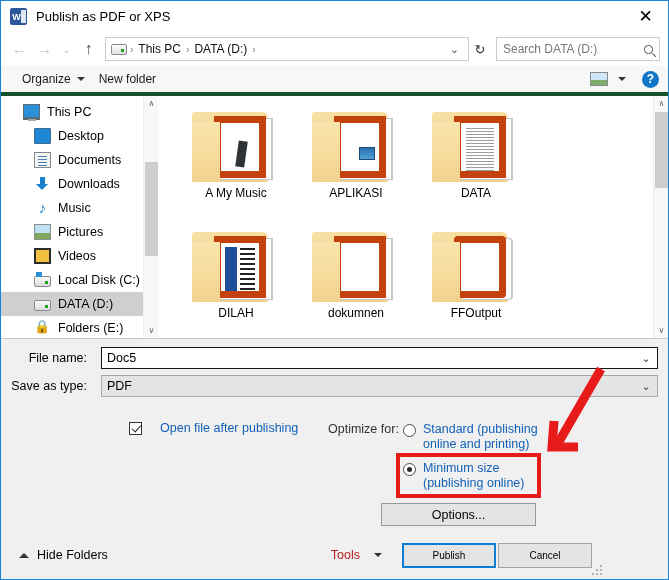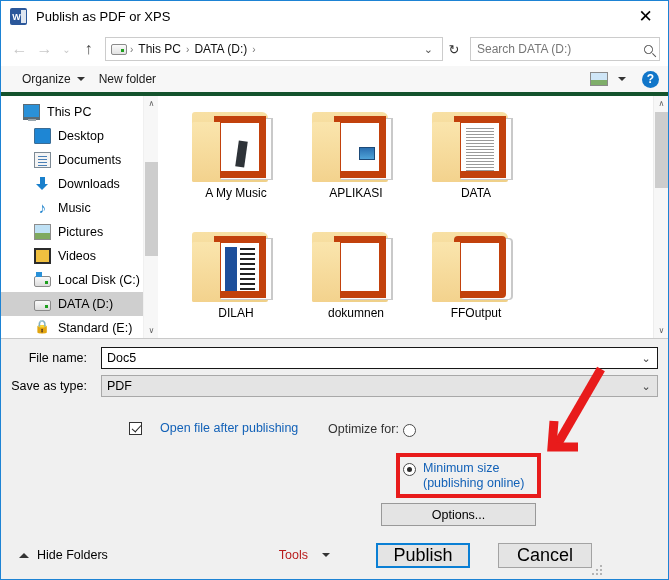--- a/index.html
+++ b/index.html
@@ -110,21 +110,21 @@
   #addr-spacer { flex: 1; }
   .addr-chevron {
     color: #555; font-size: 11px; padding: 0 7px; cursor: pointer;
   }
   #refresh-btn {
     width: 22px; height: 22px;
     display: flex; align-items: center; justify-content: center;
     font-size: 13px; color: #333; cursor: pointer;
   }
   #searchbox {
-    width: 190px; height: 24px;
+    width: 164px; height: 24px;
     border: 1px solid #cccccc;
     background: #fff;
     margin-left: 5px;
     display: flex; align-items: center;
     padding: 0 6px;
     font-size: 12px;
     color: #777;
   }
   #searchbox .ph { flex: 1; }
   .mag {
@@ -462,22 +462,22 @@
     font-size: 12.5px; color: #b91c1c;
     padding: 4px 8px;
     margin-right: 10px;
     cursor: pointer;
   }
   .btn {
     width: 94px; height: 25px;
     background: #e4e4e4;
     border: 1px solid #a3a3a3;
     display: flex; align-items: center; justify-content: center;
-    font-size: 18px; color: #000;
-    margin-left: 28px;
+    font-size: 10px; color: #000;
+    margin-left: 2px;
     cursor: pointer;
   }
   .btn.default { border: 2px solid #0a7fd4; }
   #grip {
     position: absolute; right: 3px; bottom: 3px;
     width: 11px; height: 11px;
   }
   .grip-dot { position: absolute; width:2px; height:2px; background:#b4b4b4; }
 </style>
 </head>
@@ -565,21 +565,21 @@
       <div class="side-item lvl1">
         <span class="side-ico ico-drive sys"></span>
         <span>Local Disk (C:)</span>
       </div>
       <div class="side-item lvl1 selected">
         <span class="side-ico ico-drive"></span>
         <span>DATA (D:)</span>
       </div>
       <div class="side-item lvl1">
         <span class="side-ico ico-lock">🔒</span>
-        <span>Standard (E:)</span>
+        <span>Folders (E:)</span>
       </div>
     </div>
 
     <div id="side-scroll">
       <div class="sb-arrow" style="top:0">∧</div>
       <div class="sb-thumb" style="top:66px;height:94px"></div>
       <div class="sb-arrow" style="bottom:0">∨</div>
     </div>
 
     <div id="files">
@@ -664,20 +664,24 @@
 
     <div id="checkbox-row">
       <span class="cbox checked"></span>
       <span class="blue-label">Open file after publishing</span>
     </div>
 
     <div id="optimize-label">Optimize for:</div>
 
     <div class="radio-row" id="radio-standard">
       <span class="rdo"></span>
+      <span class="radio-label">
+        <span>Standard (publishing</span><br>
+        <span>online and printing)</span>
+      </span>
     </div>
 
     <div class="radio-row" id="radio-minimum">
       <span class="rdo on"></span>
       <span class="radio-label">
         <span>Minimum size</span><br>
         <span>(publishing online)</span>
       </span>
     </div>
 

